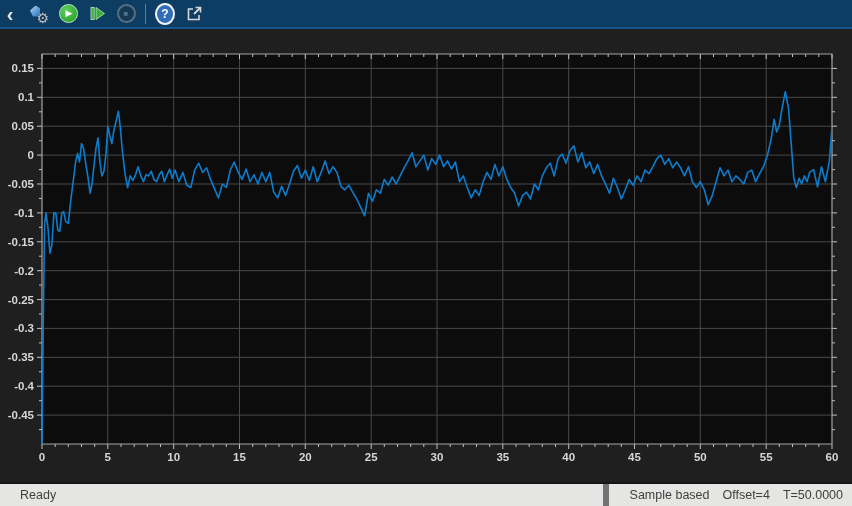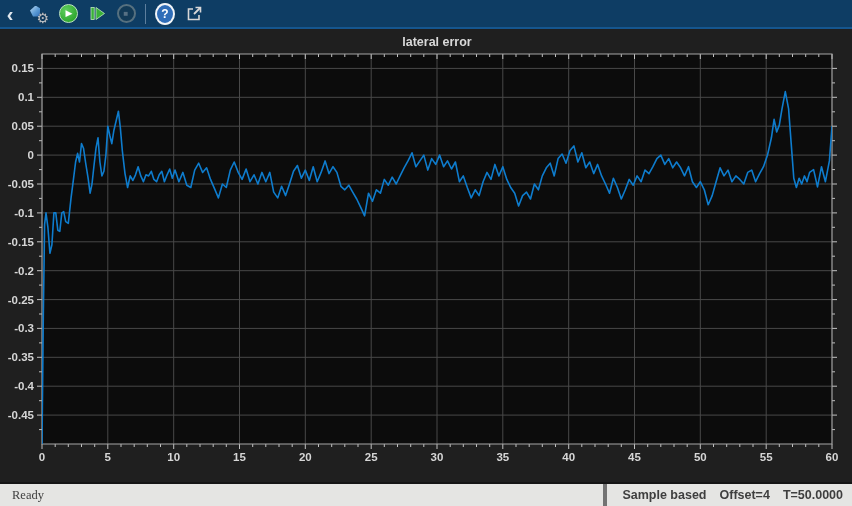--- a/index.html
+++ b/index.html
@@ -43,24 +43,24 @@
             background:#1f1f1f; }
   .plot-title { position:absolute; top:4px; left:42px; width:790px; text-align:center;
                 color:#d9d9d9; font-size:12.5px; font-weight:bold; z-index:2; }
   #plot { position:absolute; top:0; left:0; }
 
   
   .statusbar { position:absolute; top:482px; left:0; width:852px; height:24px;
                background:#e5e5e3; border-top:2px solid #151515; display:flex;
                align-items:center; justify-content:space-between;
                font-size:12.5px; color:#3f3f3f; }
-  .status-left { padding-left:12px;font-family:Liberation Serif, serif; }
-  .status-right { width:249px; height:100%; border-left:4px solid #737373;
+  .status-left { padding-left:20px; }
+  .status-right { width:249px; height:100%; border-left:6px solid #737373;
                   display:flex; align-items:center; justify-content:flex-end;
-                  gap:13px; padding-right:9px;font-weight:bold; }
+                  gap:13px; padding-right:9px; }
 </style>
 </head>
 <body>
 
 <div class="window">
 
   <div class="header">
     <div class="toolbar">
       <button class="tb-btn">
         <span class="chevron">‹</span>
@@ -97,21 +97,20 @@
         <svg class="pop-svg" width="19" height="19" viewBox="0 0 19 19">
           <path d="M8 5 H3.5 V15.5 H14 V11" fill="none" stroke="#d7d7d7" stroke-width="1.6"></path>
           <path d="M10.5 3.5 H15.5 V8.5" fill="none" stroke="#d7d7d7" stroke-width="1.6"></path>
           <line x1="15" y1="4" x2="9" y2="10" stroke="#d7d7d7" stroke-width="1.8"></line>
         </svg>
       </button>
     </div>
   </div>
 
   <div class="figure">
-    <div class="plot-title">lateral error</div>
     <svg id="plot" width="852" height="451">
         <rect x="42" y="23" width="790" height="390" fill="#0c0c0c"></rect>
         <line x1="42" y1="37.4" x2="832" y2="37.4" stroke="#494949" stroke-width="1"></line>
         <line x1="42" y1="66.3" x2="832" y2="66.3" stroke="#494949" stroke-width="1"></line>
         <line x1="42" y1="95.2" x2="832" y2="95.2" stroke="#494949" stroke-width="1"></line>
         <line x1="42" y1="124.1" x2="832" y2="124.1" stroke="#494949" stroke-width="1"></line>
         <line x1="42" y1="153.0" x2="832" y2="153.0" stroke="#494949" stroke-width="1"></line>
         <line x1="42" y1="181.9" x2="832" y2="181.9" stroke="#494949" stroke-width="1"></line>
         <line x1="42" y1="210.8" x2="832" y2="210.8" stroke="#494949" stroke-width="1"></line>
         <line x1="42" y1="239.7" x2="832" y2="239.7" stroke="#494949" stroke-width="1"></line>

